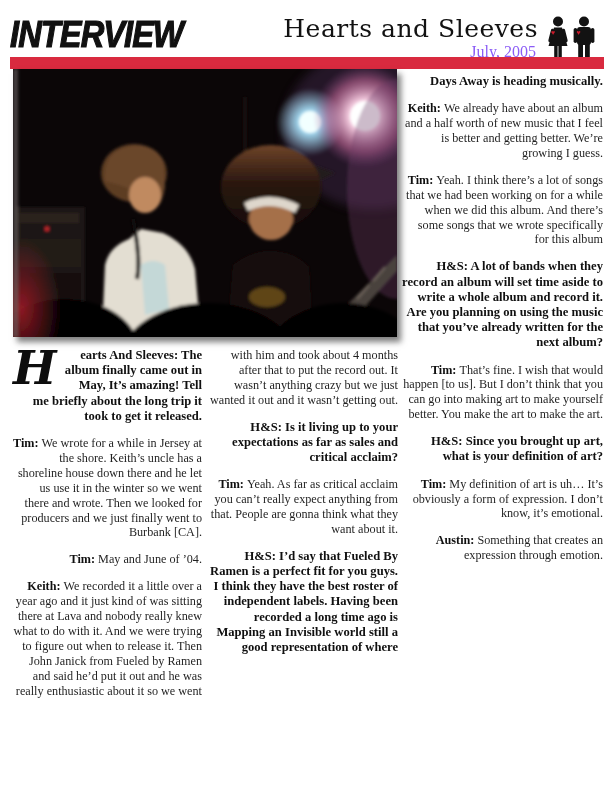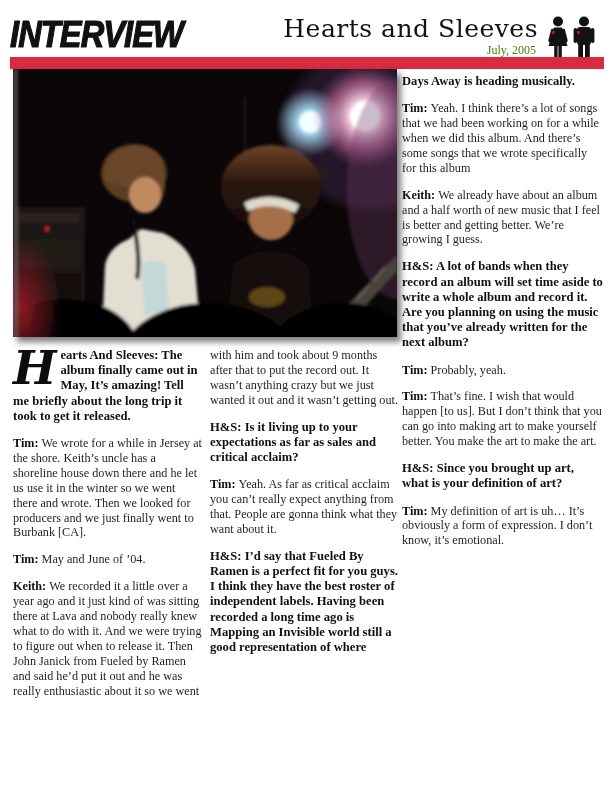--- a/index.html
+++ b/index.html
@@ -21,38 +21,38 @@
   .masthead-right {
     position:absolute; right:12px; top:4px;
     display:flex; align-items:flex-start;
   }
   .mag-titleblock { text-align:right; padding-right:6px; }
   .mag-title {
     font-family:"DejaVu Serif", serif; font-weight:400;
     font-size:25px; color:#121212; line-height:26px; letter-spacing:0.5px;
   }
   .mag-date {
-    font-family:"Liberation Serif", serif; font-size:12px; color:#4d7c0f;
+    font-family:"Liberation Serif", serif; font-size:16px; color:#8b5cf6;
     margin-top:1px; margin-right:2px;
   }
   .mast-icons { width:56px; height:46px; }
   .red-bar {
     position:absolute; left:10px; top:45px; width:594px; height:12px;
   }
   
   .photo {
     position:absolute; left:13px; top:57px; width:384px; height:268px;
     box-shadow:4px 5px 6px rgba(20,20,20,0.55);
     background:#0b0607;
   }
   .photo svg { display:block; width:100%; height:100%; }
   
   .col {
     position:absolute; color:#1f1f1f;
-    font-size:12.2px; line-height:14.9px;
+    font-size:12.2px; line-height:14.9px;text-align:right;
   }
   .col-1 { left:13px;  top:336px; width:189px; }
   .col-2 { left:210px; top:336px; width:188px; }
   .col-3 { left:402px; top:62px;  width:201px; }
   .col p { margin:0 0 12px 0; }
   .col p.q { font-weight:700; font-size:12.6px; color:#101010; line-height:15.2px; }
   .col b { font-weight:700; color:#101010; }
   .dropcap {
     float:left;
     font-family:"DejaVu Serif", serif; font-weight:700; font-style:italic;
@@ -178,29 +178,29 @@
     </svg>
   </div>
 
   <div class="col col-1">
       <p class="q"><span class="dropcap">H</span>earts And Sleeves: The album finally came out in May, It’s amazing! Tell me briefly about the long trip it took to get it released.</p>
       <p><b>Tim: </b>We wrote for a while in Jersey at the shore. Keith’s uncle has a shoreline house down there and he let us use it in the winter so we went there and wrote. Then we looked for producers and we just finally went to Burbank [CA].</p>
       <p><b>Tim: </b>May and June of ’04.</p>
       <p><b>Keith: </b>We recorded it a little over a year ago and it just kind of was sitting there at Lava and nobody really knew what to do with it. And we were trying to figure out when to release it.  Then John Janick from Fueled by Ramen and said he’d put it out and he was really enthusiastic about it so we went</p>
     </div>
   <div class="col col-2">
-      <p>with him and took about 9 months after that to put the record out. It wasn’t anything crazy but we just wanted it out and it wasn’t getting out.</p>
+      <p>with him and took about 4 months after that to put the record out. It wasn’t anything crazy but we just wanted it out and it wasn’t getting out.</p>
       <p class="q">H&amp;S: Is it living up to your expectations as far as sales and critical acclaim?</p>
       <p><b>Tim: </b>Yeah. As far as critical acclaim you can’t really expect anything from that. People are gonna think what they want about it.</p>
       <p class="q">H&amp;S: I’d say that Fueled By Ramen is a perfect fit for you guys. I think they have the best roster of independent labels. Having been recorded a long time ago is Mapping an Invisible world still a good representation of where</p>
     </div>
   <div class="col col-3">
       <p class="q">Days Away is heading musically.</p>
+      <p><b>Keith: </b>We already have about an album and a half worth of new music that I feel is better and getting better. We’re growing I guess.</p>
       <p><b>Tim: </b>Yeah. I think there’s a lot of songs that we had been working on for a while when we did this album. And there’s some songs that we wrote specifically for this album</p>
-      <p><b>Keith: </b>We already have about an album and a half worth of new music that I feel is better and getting better. We’re growing I guess.</p>
       <p class="q">H&amp;S: A lot of bands when they record an album will set time aside to write a whole album and record it. Are you planning on using the music that you’ve already written for the next album?</p>
-      <p><b>Tim: </b>Probably, yeah.</p>
       <p><b>Tim: </b>That’s fine. I wish that would happen [to us]. But I don’t think that you can go into making art to make yourself better. You make the art to make the art.</p>
       <p class="q">H&amp;S: Since you brought up art, what is your definition of art?</p>
       <p><b>Tim: </b>My definition of art is uh… It’s obviously a form of expression. I don’t know, it’s emotional.</p>
+      <p><b>Austin: </b>Something that creates an expression through emotion.</p>
     </div>
 
 </div>
 
 </body></html>

